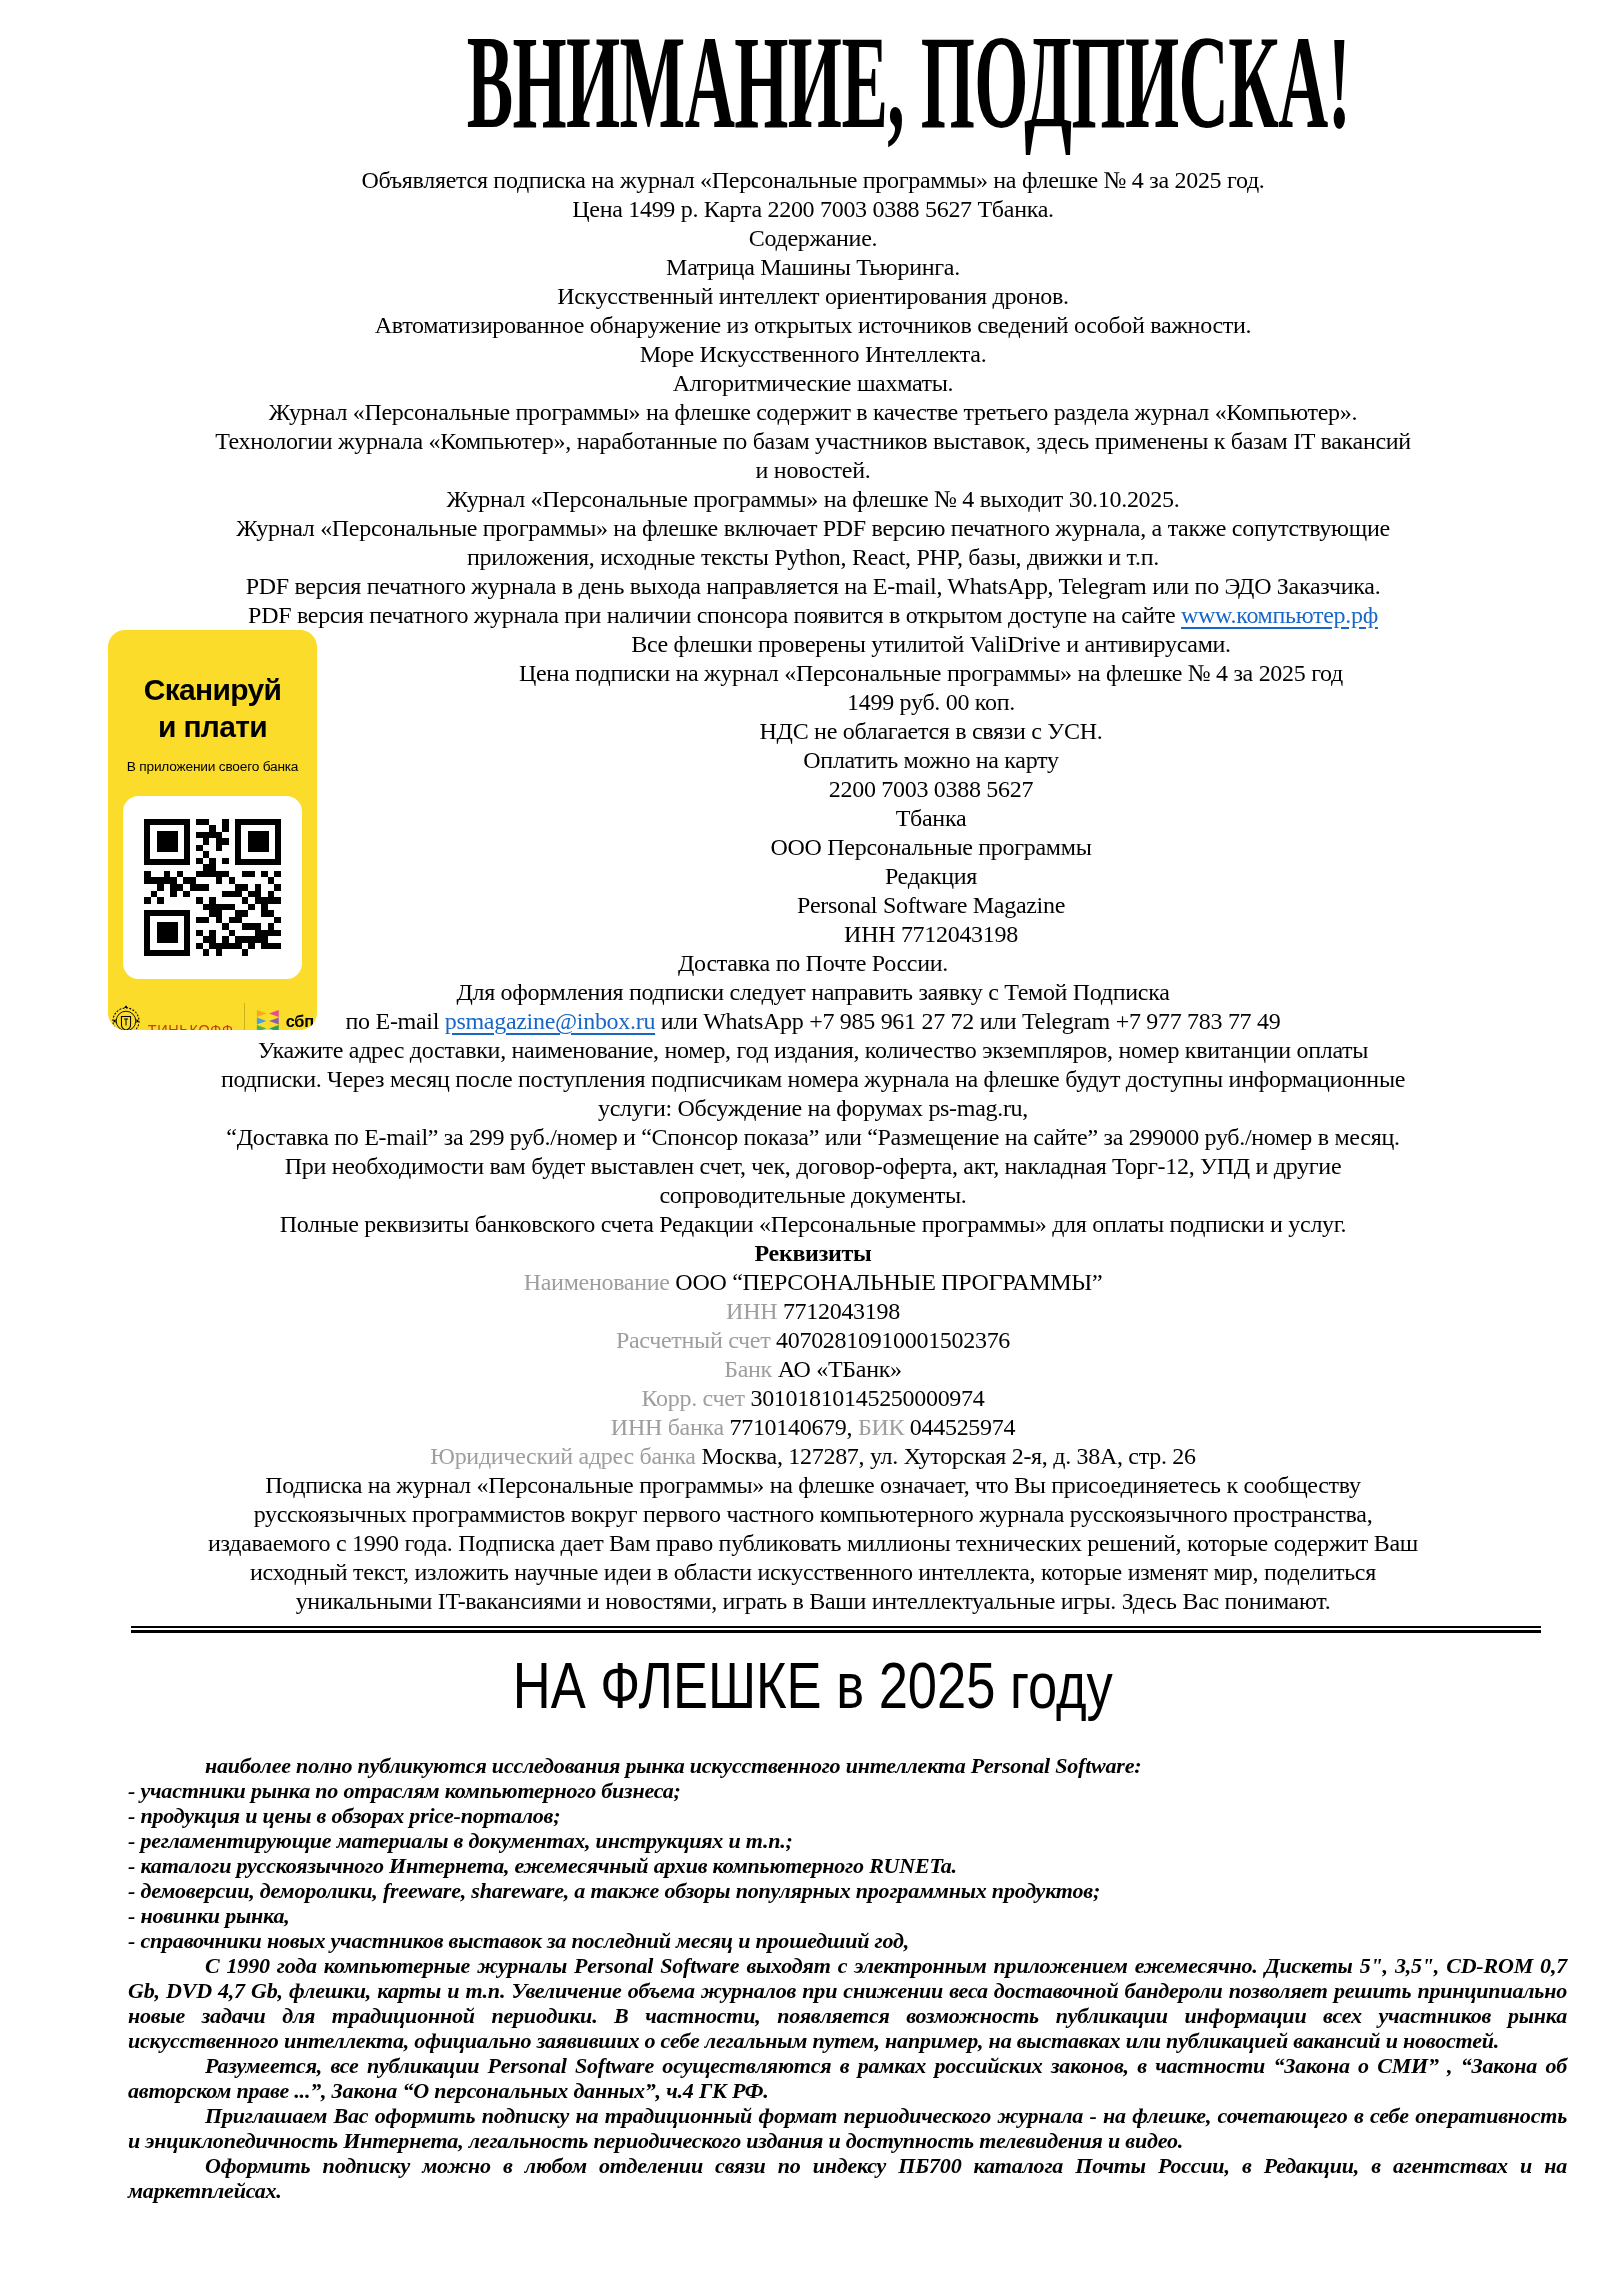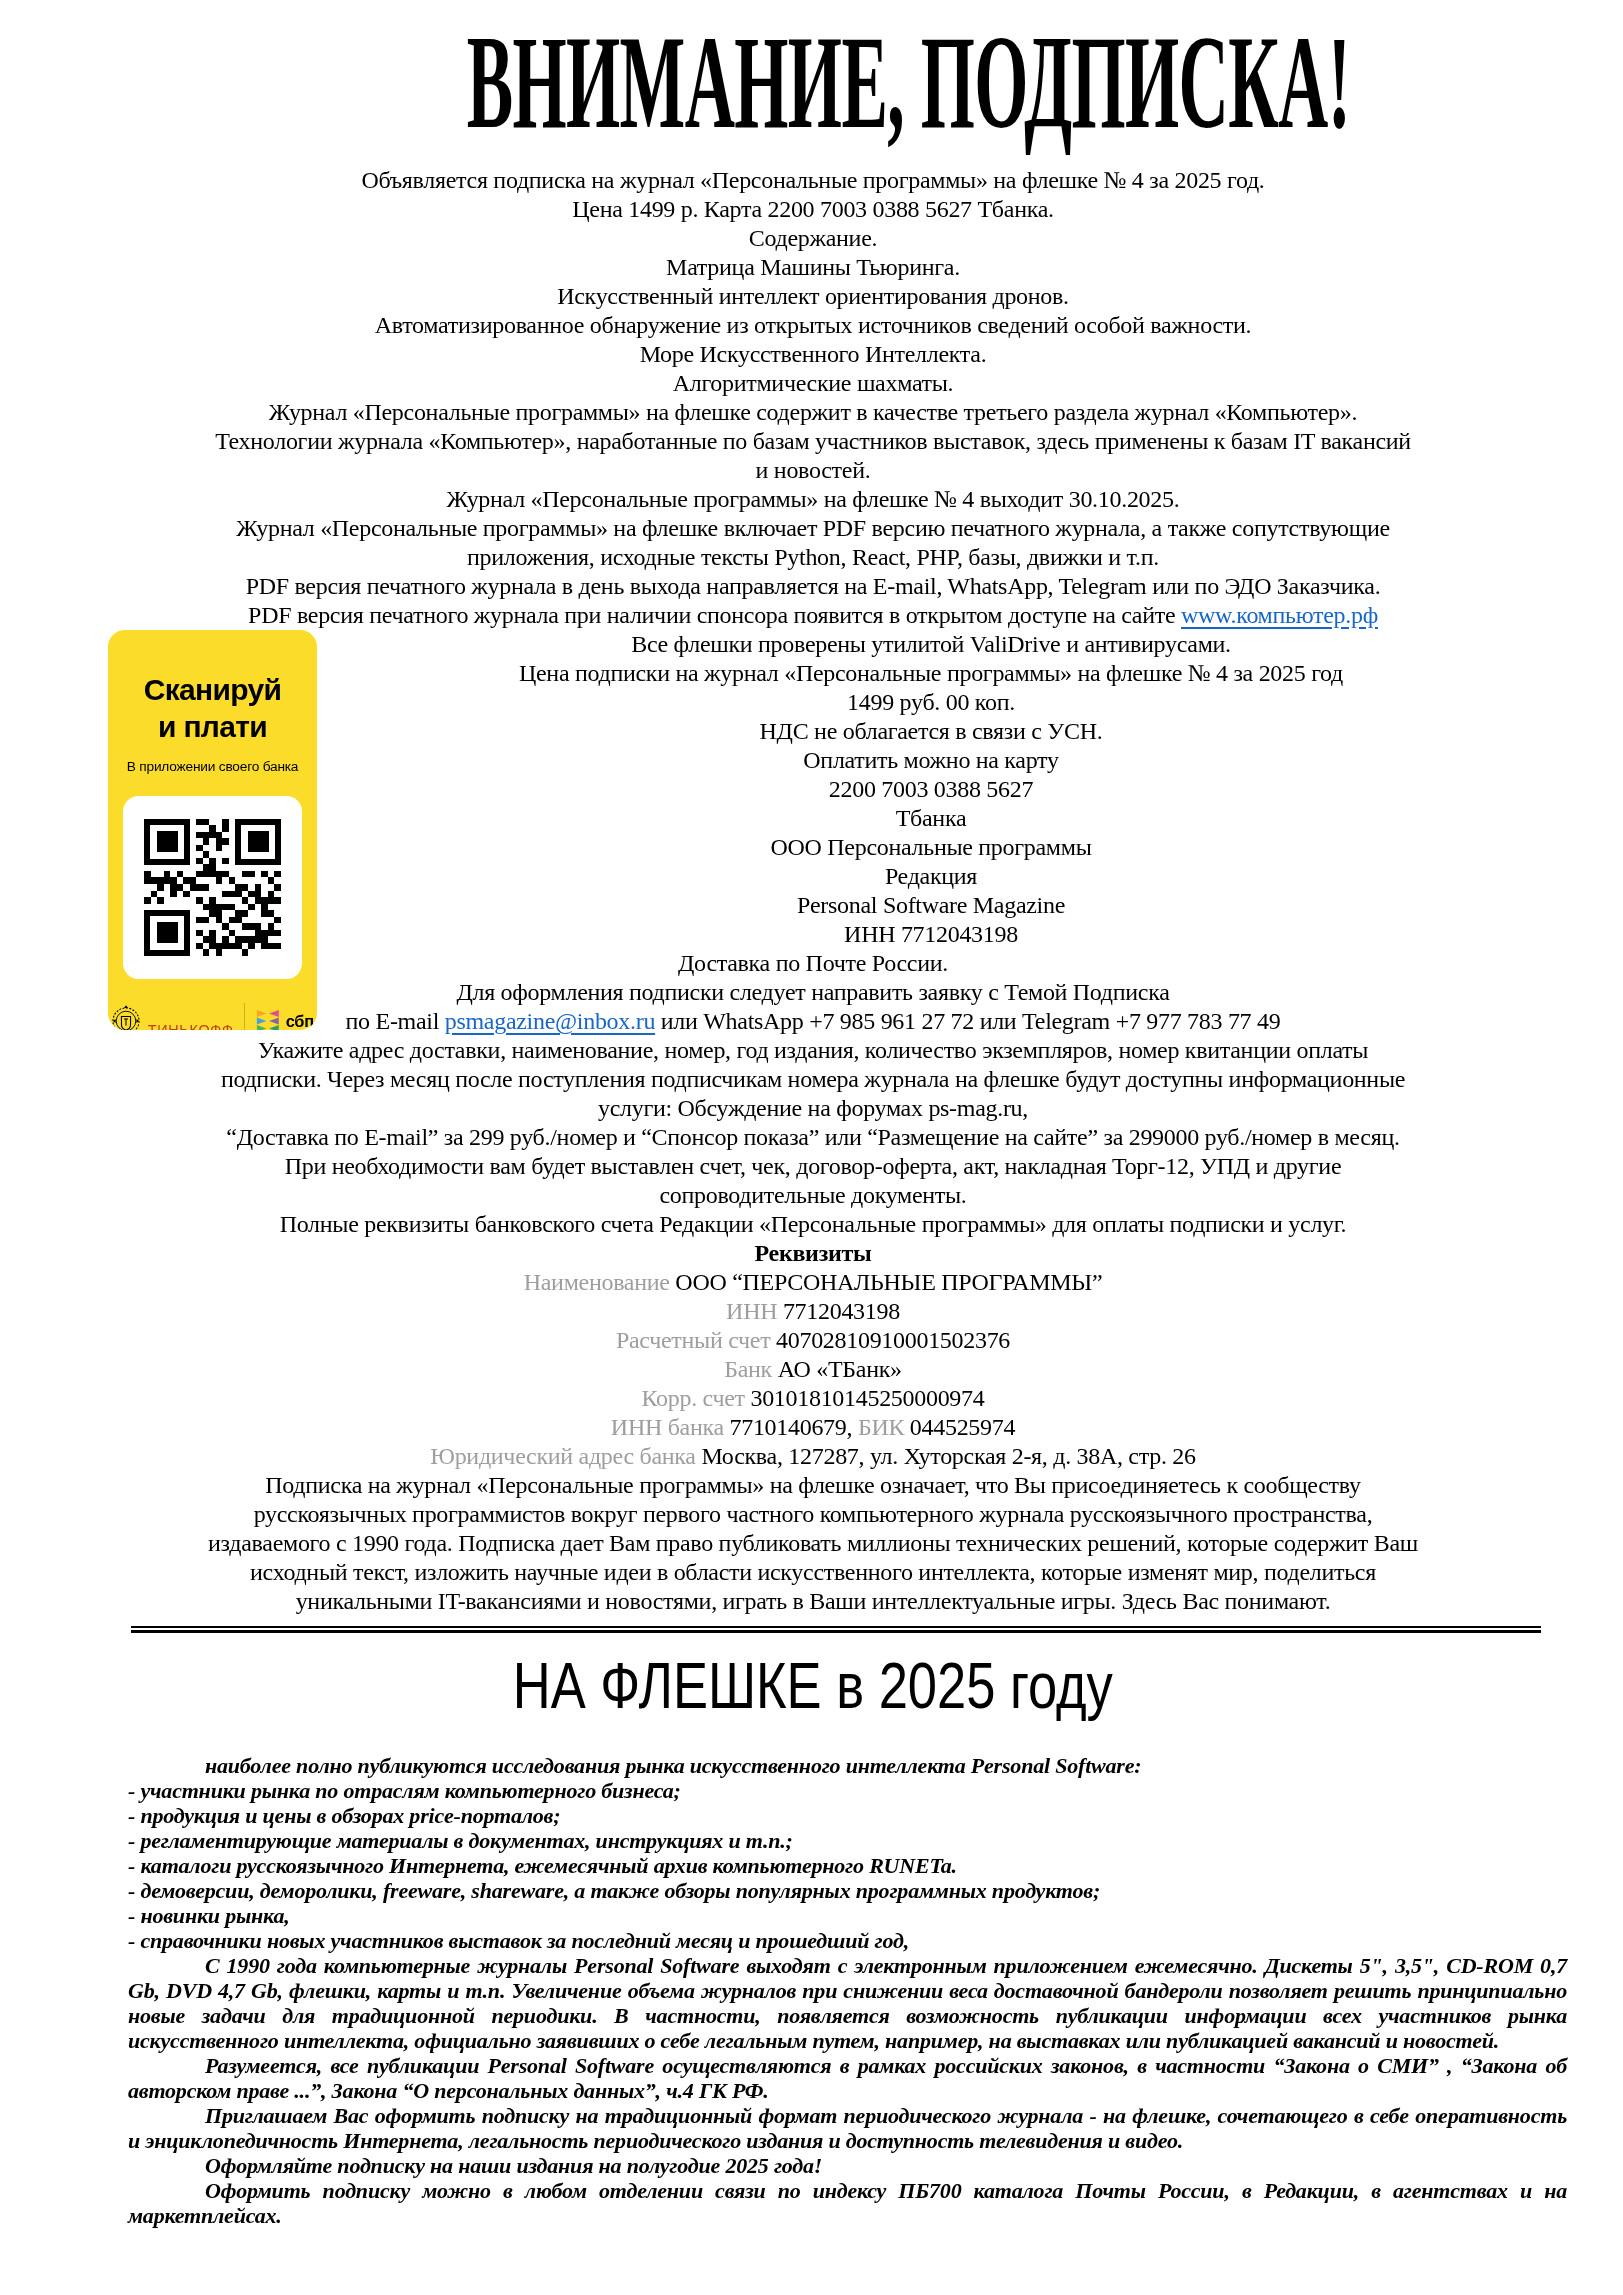--- a/index.html
+++ b/index.html
@@ -629,18 +629,17 @@
       <div class="line item"><span class="plain">- участники рынка по отраслям компьютерного бизнеса;</span></div>
       <div class="line item"><span class="plain">- продукция и цены в обзорах price-порталов;</span></div>
       <div class="line item"><span class="plain">- регламентирующие материалы в документах, инструкциях и т.п.;</span></div>
       <div class="line item"><span class="plain">- каталоги русскоязычного Интернета, ежемесячный архив компьютерного RUNETa.</span></div>
       <div class="line item"><span class="plain">- демоверсии, деморолики, freeware, shareware, а также обзоры популярных программных продуктов;</span></div>
       <div class="line item"><span class="plain">- новинки рынка,</span></div>
       <div class="line item"><span class="plain">- справочники новых участников выставок за последний месяц и прошедший год,</span></div>
       <div class="line indent"><span class="plain">С 1990 года компьютерные журналы Personal Software выходят с электронным приложением ежемесячно. Дискеты 5", 3,5", CD-ROM 0,7 Gb, DVD 4,7 Gb, флешки, карты и т.п. Увеличение объема журналов при снижении веса доставочной бандероли позволяет решить принципиально новые задачи для традиционной периодики. В частности, появляется возможность публикации информации всех участников рынка искусственного интеллекта, официально заявивших о себе легальным путем, например, на выставках или публикацией вакансий и новостей.</span></div>
       <div class="line indent"><span class="plain">Разумеется, все публикации Personal Software осуществляются в рамках российских законов, в частности “Закона о СМИ” , “Закона об авторском праве ...”,  Закона “О персональных данных”, ч.4 ГК РФ.</span></div>
       <div class="line indent"><span class="plain">Приглашаем Вас оформить подписку на традиционный формат периодического журнала - на флешке, сочетающего в себе оперативность и энциклопедичность Интернета, легальность периодического издания и доступность телевидения и видео.</span></div>
-      <div class="line indent"><span class="plain">Оформляйте подписку на наши издания на полугодие 2025 года!</span></div>
       <div class="line indent"><span class="plain">Оформить подписку можно в любом отделении связи по индексу ПБ700 каталога Почты России, в Редакции, в агентствах и на маркетплейсах.</span></div>
     </div>
 
 </div>
 
 
 </body></html>

